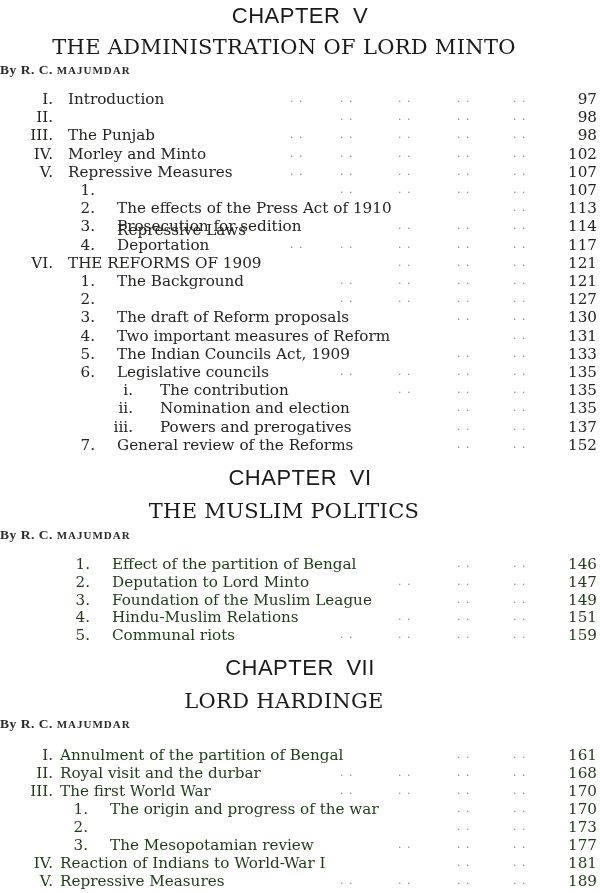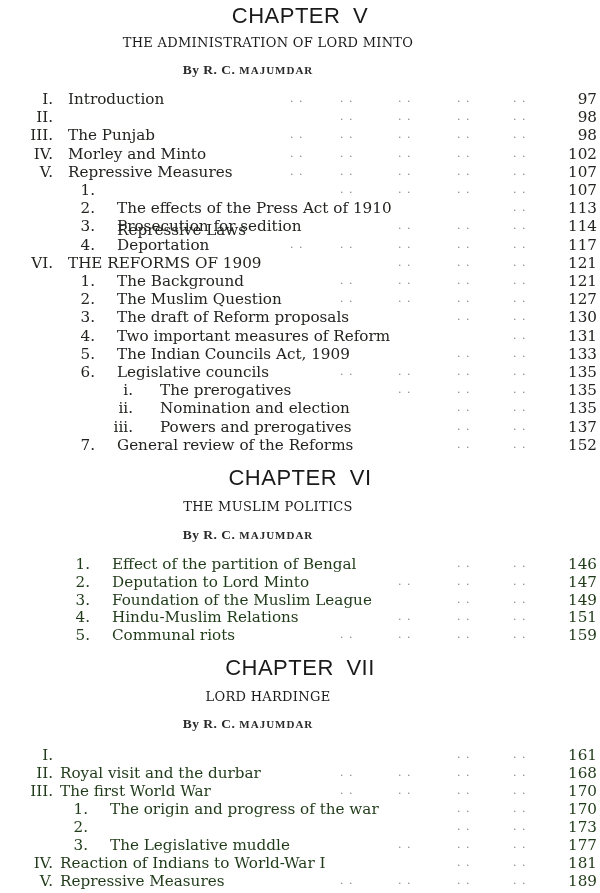--- a/index.html
+++ b/index.html
@@ -11,26 +11,26 @@
     position: relative;
   }
   .page { position: absolute; left: 0; top: 0; width: 600px; height: 893px; }
   .chapter-title {
     position: absolute; left: 0; width: 600px; text-align: center;
     font-family: "Liberation Sans", sans-serif;
     font-size: 22px; letter-spacing: 0.5px; color: #1a1a1a;
     word-spacing: 6px;
   }
   .chapter-subtitle {
-    position: absolute; left: 0; width: 536px; text-align: center;
+    position: absolute; left: 16px; width: 536px; text-align: center;
     font-family: "DejaVu Serif", serif;
-    font-size: 13px; letter-spacing: 0.3px; color: #1a1a1a;
+    font-size: 21px; letter-spacing: 0.3px; color: #1a1a1a;
   }
   .byline {
-    position: absolute; left: 0; width: 496px; text-align: center;
+    position: absolute; left: 0; width: 496px; text-align: left;
     font-family: "Liberation Serif", serif;
     font-size: 13.5px; font-weight: bold; color: #2a2a2a; letter-spacing: 0.5px;
   }
   .byline .sc { font-size: 11px; letter-spacing: 1px; }
   .entry {
     position: absolute; left: 0; width: 600px; height: 18px;
     font-size: 15.2px; line-height: 18px; white-space: nowrap;
   }
   .entry .num { position: absolute; text-align: right; }
   .entry .label { position: absolute; }
@@ -144,21 +144,20 @@
         <span class="num" style="right: 505px;">1.</span>
         <span class="label" style="left: 117px;">The Background</span>
         <span class="dots" style="left: 340px;">. .</span>
         <span class="dots" style="left: 398px;">. .</span>
         <span class="dots" style="left: 457px;">. .</span>
         <span class="dots" style="left: 513px;">. .</span>
         <span class="page-no">121</span>
       </div>
       <div class="entry ch5" style="top: 290.2px;">
         <span class="num" style="right: 505px;">2.</span>
-        <span class="label" style="left: 117px;">The Muslim Question</span>
         <span class="dots" style="left: 340px;">. .</span>
         <span class="dots" style="left: 398px;">. .</span>
         <span class="dots" style="left: 457px;">. .</span>
         <span class="dots" style="left: 513px;">. .</span>
         <span class="page-no">127</span>
       </div>
       <div class="entry ch5" style="top: 308.4px;">
         <span class="num" style="right: 505px;">3.</span>
         <span class="label" style="left: 117px;">The draft of Reform proposals</span>
         <span class="dots" style="left: 457px;">. .</span>
@@ -182,21 +181,21 @@
         <span class="num" style="right: 505px;">6.</span>
         <span class="label" style="left: 117px;">Legislative councils</span>
         <span class="dots" style="left: 340px;">. .</span>
         <span class="dots" style="left: 398px;">. .</span>
         <span class="dots" style="left: 457px;">. .</span>
         <span class="dots" style="left: 513px;">. .</span>
         <span class="page-no">135</span>
       </div>
       <div class="entry ch5" style="top: 381.2px;">
         <span class="num" style="right: 467px;">i.</span>
-        <span class="label" style="left: 160px;">The prerogatives</span>
+        <span class="label" style="left: 160px;">The contribution</span>
         <span class="dots" style="left: 398px;">. .</span>
         <span class="dots" style="left: 457px;">. .</span>
         <span class="dots" style="left: 513px;">. .</span>
         <span class="page-no">135</span>
       </div>
       <div class="entry ch5" style="top: 399.4px;">
         <span class="num" style="right: 467px;">ii.</span>
         <span class="label" style="left: 160px;">Nomination and election</span>
         <span class="dots" style="left: 457px;">. .</span>
         <span class="dots" style="left: 513px;">. .</span>
@@ -268,20 +267,21 @@
 
   <div class="chapter-title" style="top:655px;">CHAPTER VII</div>
   <div class="chapter-subtitle" style="top:689px;">LORD HARDINGE</div>
   <div class="byline" style="top:716px;">
     <span>By R. C.</span>
     <span class="sc">MAJUMDAR</span>
   </div>
   <div id="ch2">
       <div class="entry green" style="top: 746px;">
         <span class="num" style="right: 547px;">I.</span>
+        <span class="label" style="left: 60px;">Annulment of the partition of Bengal</span>
         <span class="dots" style="left: 457px;">. .</span>
         <span class="dots" style="left: 513px;">. .</span>
         <span class="page-no">161</span>
       </div>
       <div class="entry green" style="top: 764px;">
         <span class="num" style="right: 547px;">II.</span>
         <span class="label" style="left: 60px;">Royal visit and the durbar</span>
         <span class="dots" style="left: 340px;">. .</span>
         <span class="dots" style="left: 398px;">. .</span>
         <span class="dots" style="left: 457px;">. .</span>
@@ -305,21 +305,21 @@
         <span class="page-no">170</span>
       </div>
       <div class="entry green" style="top: 818px;">
         <span class="num" style="right: 512px;">2.</span>
         <span class="dots" style="left: 457px;">. .</span>
         <span class="dots" style="left: 513px;">. .</span>
         <span class="page-no">173</span>
       </div>
       <div class="entry green" style="top: 836px;">
         <span class="num" style="right: 512px;">3.</span>
-        <span class="label" style="left: 110px;">The Legislative muddle</span>
+        <span class="label" style="left: 110px;">The Mesopotamian review</span>
         <span class="dots" style="left: 398px;">. .</span>
         <span class="dots" style="left: 457px;">. .</span>
         <span class="dots" style="left: 513px;">. .</span>
         <span class="page-no">177</span>
       </div>
       <div class="entry green" style="top: 854px;">
         <span class="num" style="right: 547px;">IV.</span>
         <span class="label" style="left: 60px;">Reaction of Indians to World-War I</span>
         <span class="dots" style="left: 457px;">. .</span>
         <span class="dots" style="left: 513px;">. .</span>

